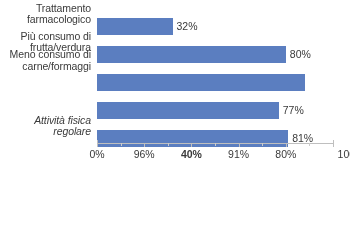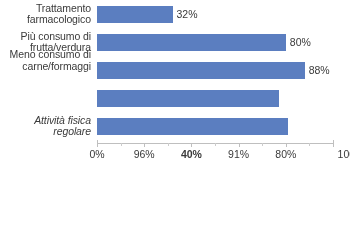--- a/index.html
+++ b/index.html
@@ -34,21 +34,21 @@
     line-height: 11.5px;
     color: #3a3a3a;
     letter-spacing: -0.1px;
     white-space: pre-line;
   }
 
   
   .plot {
     position: absolute;
     left: 97px;
-    top: 0;
+    top: 12px;
     width: 236px;
     height: 140px;
   }
   .bar {
     position: absolute;
     left: 0;
     height: 17px;
     background: #5b7ec0;
     box-sizing: border-box;
   }
@@ -112,23 +112,24 @@
       <div class="cat-label" style="top: 114.5px; font-style: italic;">Attività fisica
 regolare</div>
     </div>
 
   <div class="plot">
       <div class="bar" style="top: 5.5px; width: 75.52px; background: rgb(91, 126, 192);"></div>
       <div class="bar-value" style="top: 5.5px; left: 79.52px; color: rgb(58, 58, 58);">32%</div>
       <div class="bar" style="top: 33.5px; width: 188.8px; background: rgb(91, 126, 192);"></div>
       <div class="bar-value" style="top: 33.5px; left: 192.8px; color: rgb(58, 58, 58);">80%</div>
       <div class="bar" style="top: 61.5px; width: 207.68px; background: rgb(91, 126, 192);"></div>
-      <div class="bar-value" style="top: 61.5px; left: 211.68px; color: rgb(58, 58, 58);">88%</div>
       <div class="bar" style="top: 89.5px; width: 181.72px; background: rgb(91, 126, 192);"></div>
+      <div class="bar-value" style="top: 89.5px; left: 185.72px; color: rgb(58, 58, 58);">77%</div>
       <div class="bar" style="top: 117.5px; width: 191.16px; background: rgb(91, 126, 192);"></div>
+      <div class="bar-value" style="top: 117.5px; left: 195.16px; color: rgb(58, 58, 58);">81%</div>
     </div>
 
   <div class="axis-line"></div>
   <div class="axis-cap" style="left:97px;"></div>
   <div class="axis-cap" style="left:333px;"></div>
 
   <div id="ticks">
       <div class="tick" style="left: 120.6px;"></div>
       <div class="tick" style="left: 167.8px;"></div>
       <div class="tick" style="left: 215px;"></div>

